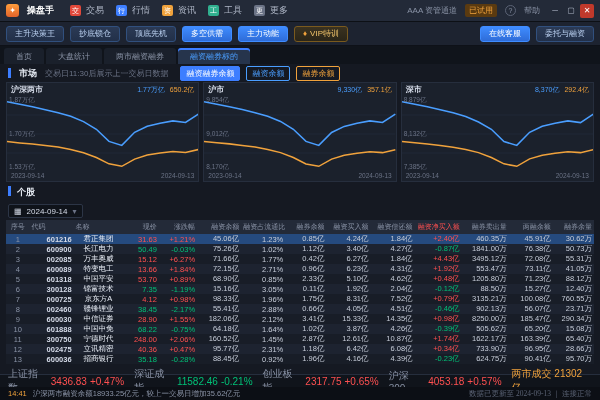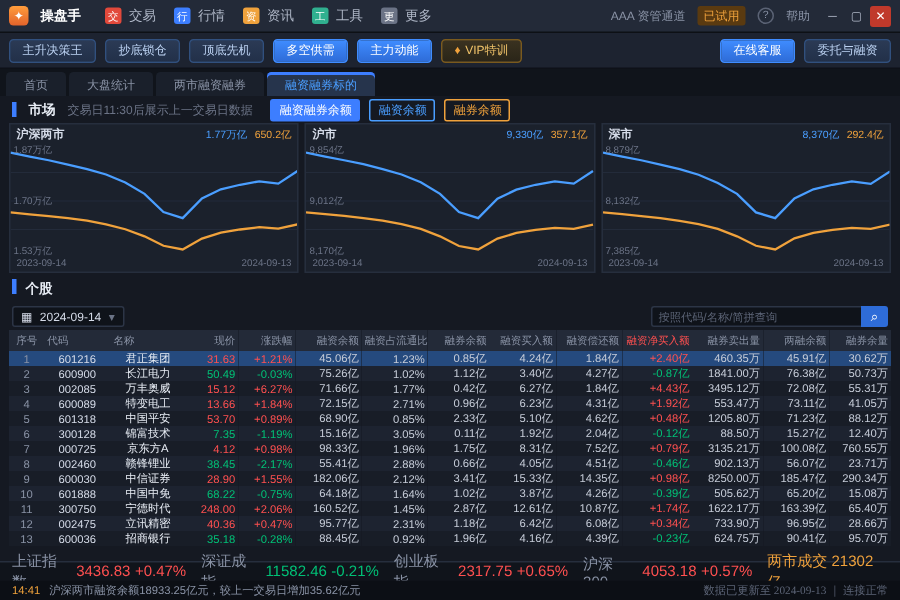--- a/index.html
+++ b/index.html
@@ -65,21 +65,21 @@
   .table-wrap { flex:1; overflow:hidden; padding:0 6px; }
   table { width:100%; border-collapse:collapse; table-layout:fixed; font-size:7.5px; }
   thead th { height:14px; background:#232a38; color:#8a93a6; font-weight:normal; text-align:right; padding:0 2px; white-space:nowrap; overflow:hidden; font-size:7px; cursor:default;}
   thead th.l { text-align:left; } thead th.c { text-align:center; }
   thead th.hdr-red { color:#ff5050; }
   tbody td { height:10px; padding:0 2px; text-align:right; white-space:nowrap; overflow:hidden; color:#c6ccd8; }
   tbody tr:nth-child(odd)  { background:#181d27; }
   tbody tr:nth-child(even) { background:#1d2330; }
   tbody tr.selected { background:#254a7e; }
   td.idx { color:#8a93a6; text-align:center; }
-  td.code { color:#d5dbe8; text-align:center; }
+  td.code { color:#d5dbe8; text-align:right;font-weight:bold; }
   td.name { color:#e8edf5; text-align:center; }
   .up { color:#ff5050; } .down { color:#00c076; }
   
   .ticker { height:13px; flex:0 0 13px; background:#10141b; border-top:1px solid #262e3d; display:flex; align-items:center; gap:10px; padding:0 8px; font-size:10px; }
   .tk-item { display:flex; gap:3px; align-items:center; }
   .tk-name { color:#8a93a6; }
   .statusbar { height:13px; flex:0 0 13px; background:#0c0f15; display:flex; align-items:center; gap:6px; padding:0 8px; font-size:7.5px; color:#8a93a6; }
   .st-time { color:#f0a23c; }
   .st-right { margin-left:auto; color:#5b6375;font-family:Liberation Serif, serif; }
   .tk-right { margin-left:auto; color:#f0a23c; }
@@ -264,26 +264,20 @@
   <div class="stock-bar">
     <span class="accent"></span>
     <span class="market-title">个股</span>
   </div>
 
   <div class="controls">
     <div class="date-input">
       <span>▦</span>
       <span>2024-09-14</span>
       <span class="dd">▾</span>
-    </div>
-    <div class="search-wrap">
-      <input class="search-input" placeholder="按照代码/名称/简拼查询" style="">
-      <span class="search-btn">
-        <span>⌕</span>
-      </span>
     </div>
   </div>
 
   <div class="table-wrap">
     <table>
       <colgroup id="cols">
           <col style="width:4%">
           <col style="width:7.5%">
           <col style="width:8.5%">
           <col style="width:6%">

